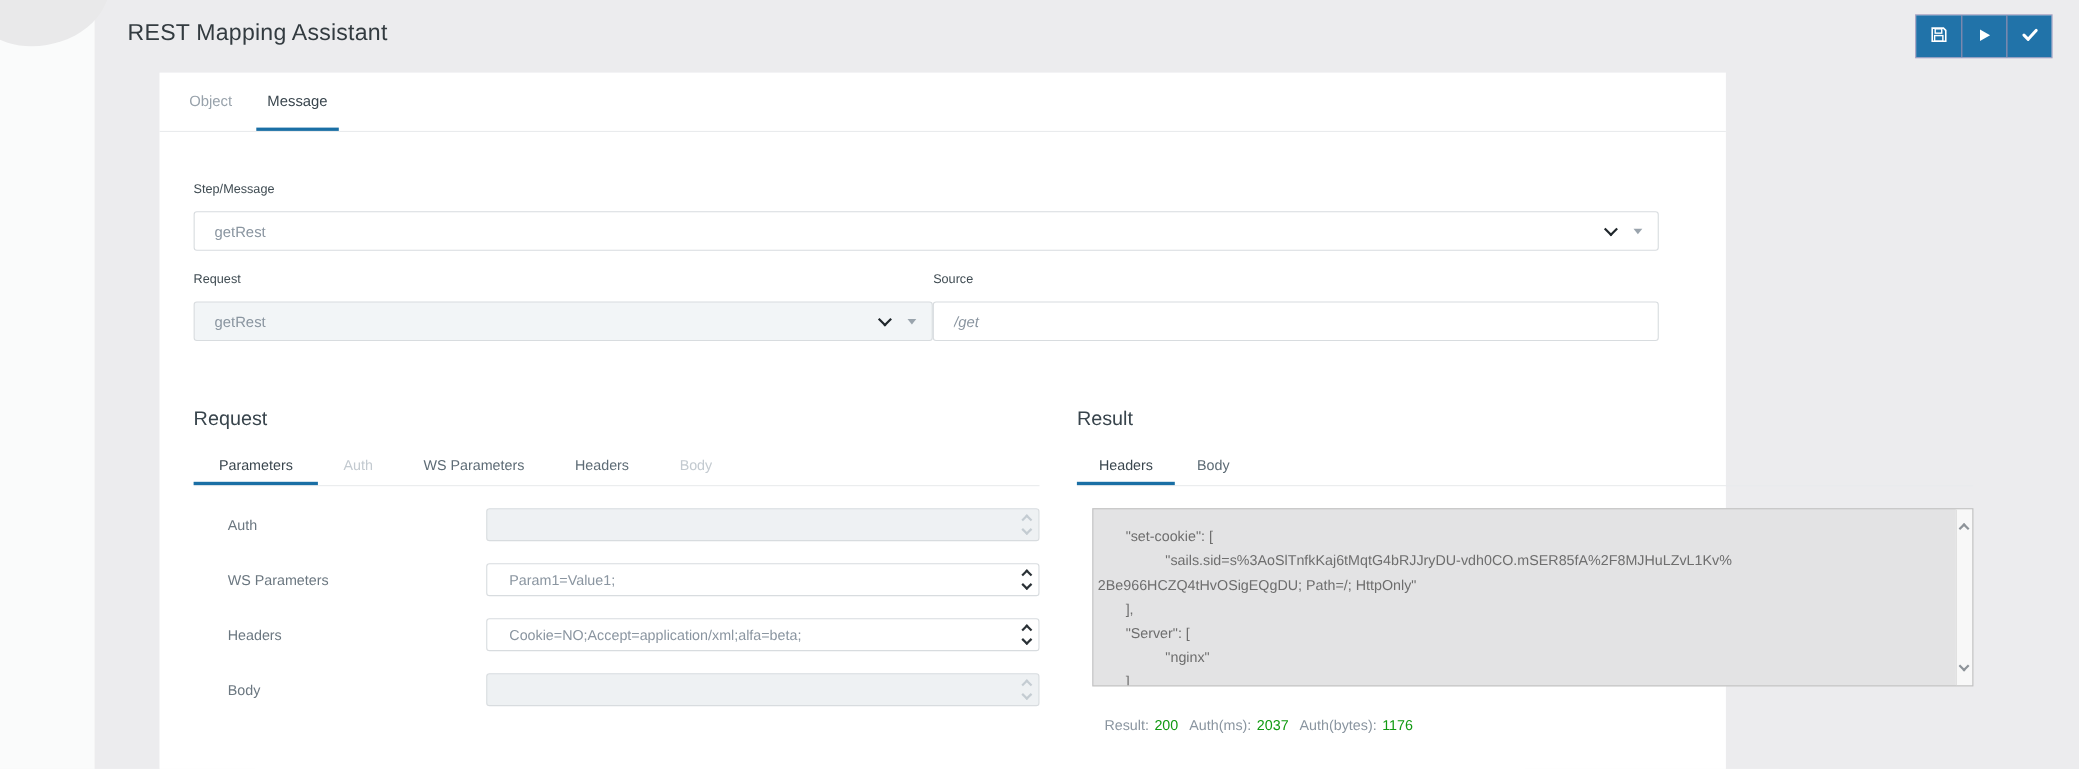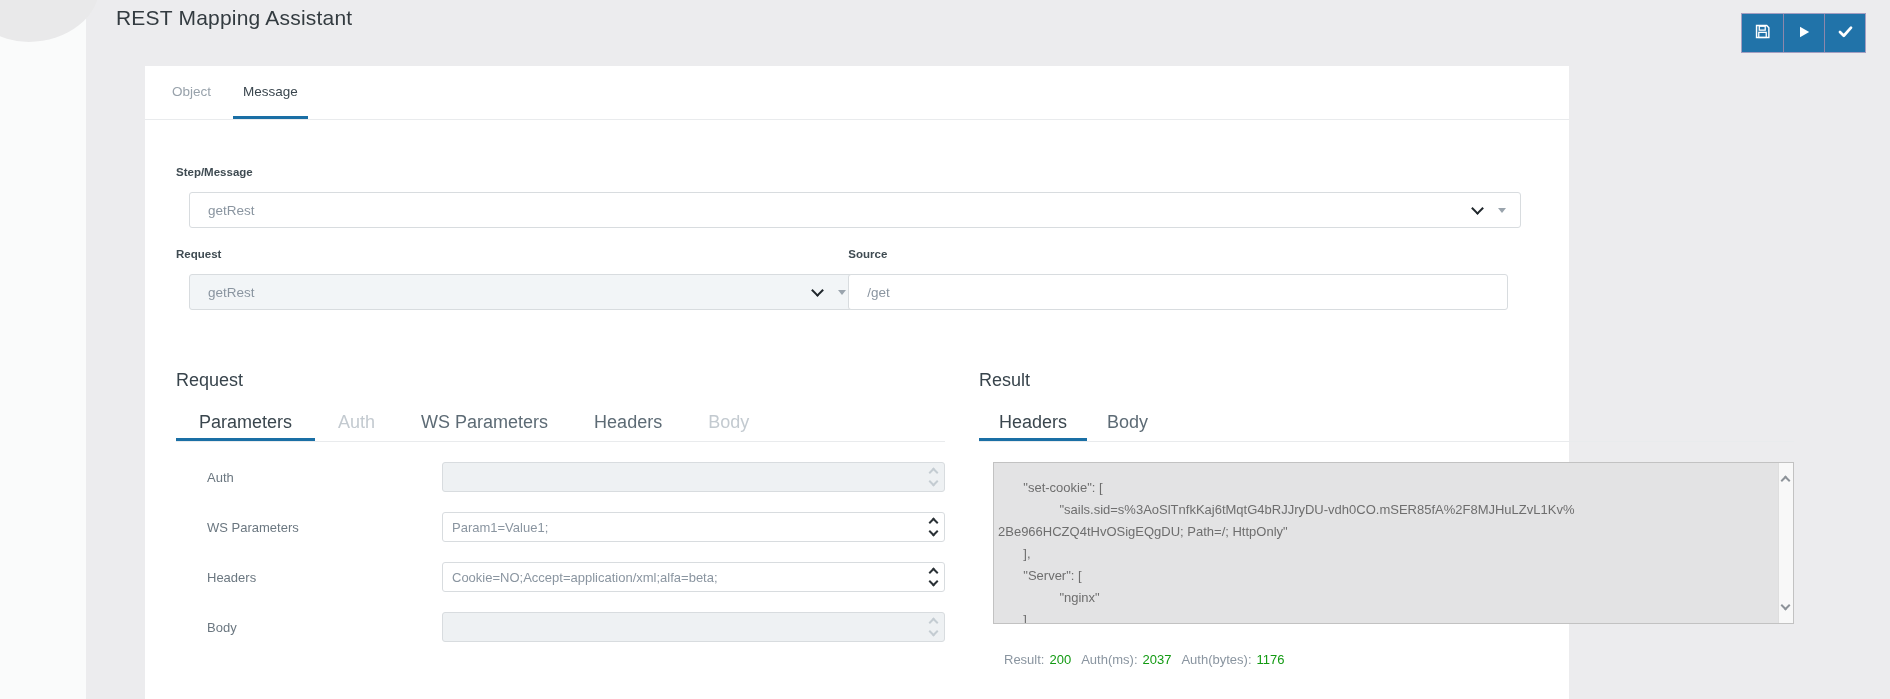--- a/index.html
+++ b/index.html
@@ -6,70 +6,70 @@
   html,body { margin:0; padding:0; }
   body {
     width:1890px; height:699px; position:relative; overflow:hidden;
     background:#ececee; font-family:"Liberation Sans", sans-serif; color:#3a464e;
   }
   
   .sidebar { position:absolute; left:0; top:0; width:86px; height:699px; background:#fafbfb; }
   .sidebar-blob { position:absolute; left:-28px; top:-38px; width:128px; height:80px;
     background:#e9e9ea; border-radius:0 0 58% 46% / 0 0 75% 55%; }
   
-  .app-title { position:absolute; left:116px; top:6px; font-size:21px; color:#333b40; letter-spacing:.2px; }
+  .app-title { position:absolute; left:116px; top:18px; font-size:21px; color:#333b40; letter-spacing:.2px; }
   .toolbar { position:absolute; left:1741px; top:13px; display:flex; border:1px solid #a49ec1; }
   .tb-btn { width:41px; height:38px; background:#2173a9; border:0; padding:0; margin:0;
     display:flex; align-items:center; justify-content:center; cursor:pointer; }
   .tb-btn + .tb-btn { border-left:1px solid #8d87ab; }
   
   .card { position:absolute; left:145px; top:66px; width:1424px; height:633px; background:#ffffff; }
   
   .main-tabs { height:54px; border-bottom:1px solid #e9ebed; display:flex; align-items:stretch; padding-left:11px; }
   .main-tab { margin:0 6px; padding:0 10px; font-size:13.5px; line-height:51px; border-bottom:3px solid transparent; cursor:pointer; }
   .main-tab.inactive { color:#98a2ab; }
   .main-tab.active { color:#3a464e; border-bottom-color:#1a6fa5; }
   
   .form-top { padding:0 61px 0 31px; }
-  .small-label { font-size:11.5px; font-weight:700; color:#3f4b52; }
+  .small-label { font-size:11.5px; font-weight:400; color:#3f4b52; }
   .step-label { margin-top:46px; }
   .select, .text-input {
     height:36px; border:1px solid #d8dcdf; border-radius:3px; background:#fff;
     display:flex; align-items:center; padding:0 14px 0 18px; width:100%;
   }
-  .select { margin-top:14px; cursor:pointer;margin-left:13px; }
+  .select { margin-top:14px; cursor:pointer; }
   .select .sel-value { flex:1; color:#8a95a0; font-size:13.5px; }
   .select-icons { display:flex; align-items:center; }
   .chev-down { width:9px; height:9px; border-right:2px solid #1f262b; border-bottom:2px solid #1f262b;
     transform:rotate(45deg); margin-top:-4px; }
   .gray-tri { width:0; height:0; border-left:4px solid transparent; border-right:4px solid transparent;
     border-top:5px solid #9aa4ad; margin-left:16px; }
   .row2 { display:flex; margin-top:20px; }
   .col-request { width:798px; }
   .col-source { width:783px; }
   .select.gray-fill { background:#f2f5f7; }
   .text-input { margin-top:14px; font-size:13.5px; color:#8a95a0; font-family:"Liberation Sans",sans-serif; }
-  input.text-input { outline:none; }
+  input.text-input { outline:none;font-style:italic; }
   
   .sections { display:flex; margin-top:60px; }
   .section-request { width:829px; }
   .section-result { width:815px; margin-left:34px; }
   .sec-title { font-size:18px; color:#38444c; }
   .sub-tabs { margin-top:16px; border-bottom:1px solid #e9ebed; display:flex; }
-  .sub-tab { padding:0 23px; height:34px; line-height:31px; font-size:18px; border-bottom:3px solid transparent; cursor:pointer; }
+  .sub-tab { padding:0 23px; height:34px; line-height:31px; font-size:13px; border-bottom:3px solid transparent; cursor:pointer; }
   .sub-tab.res { padding:0 20px; }
   .sub-tab.active { color:#3a464e; border-bottom-color:#1a6fa5; }
   .sub-tab.normal { color:#5d6b75; }
   .sub-tab.disabled { color:#c3cad0; cursor:default; }
   
   .fields { margin-top:20px; }
   .f-row { display:flex; align-items:center; height:30px; margin-bottom:20px; }
   .f-label { width:266px; padding-left:31px; font-size:13px; color:#6b7780; }
   .f-input { width:503px; height:30px; border:1px solid #d8dcdf; border-radius:3px; background:#fff;
-    position:relative; display:flex; align-items:center; padding:0 24px 0 9px; }
+    position:relative; display:flex; align-items:center; padding:0 24px 0 20px; }
   .f-input.disabled { background:#eef1f3; }
   .f-input .val { font-size:13px; color:#8a95a0; white-space:nowrap; overflow:hidden; }
   .spin { position:absolute; right:5px; top:4px; bottom:4px; width:12px;
     display:flex; flex-direction:column; justify-content:space-between; align-items:center; }
   .sp { width:7px; height:7px; }
   .sp.up   { border-left:2px solid #2a3136; border-top:2px solid #2a3136; transform:rotate(45deg); margin-top:2px; }
   .sp.down { border-right:2px solid #2a3136; border-bottom:2px solid #2a3136; transform:rotate(45deg); margin-bottom:2px; }
   .spin.light .sp.up   { border-color:#c4ccd2; }
   .spin.light .sp.down { border-color:#c4ccd2; }
   

